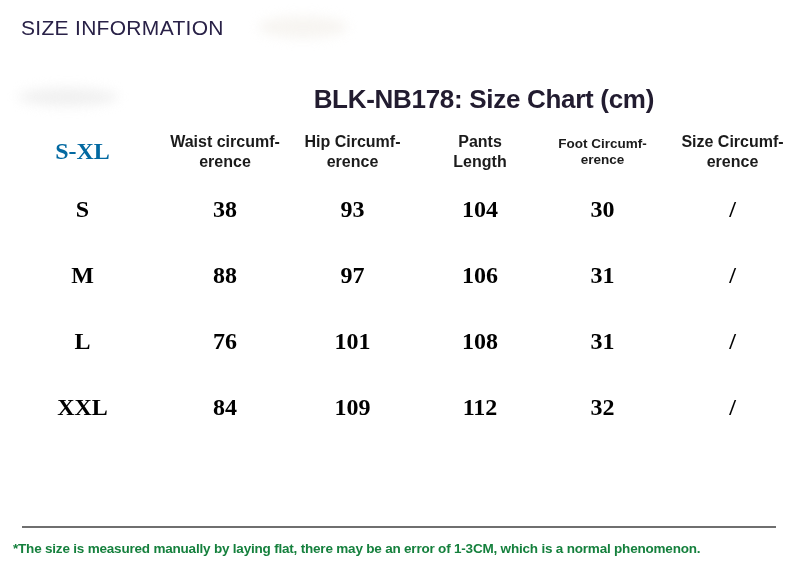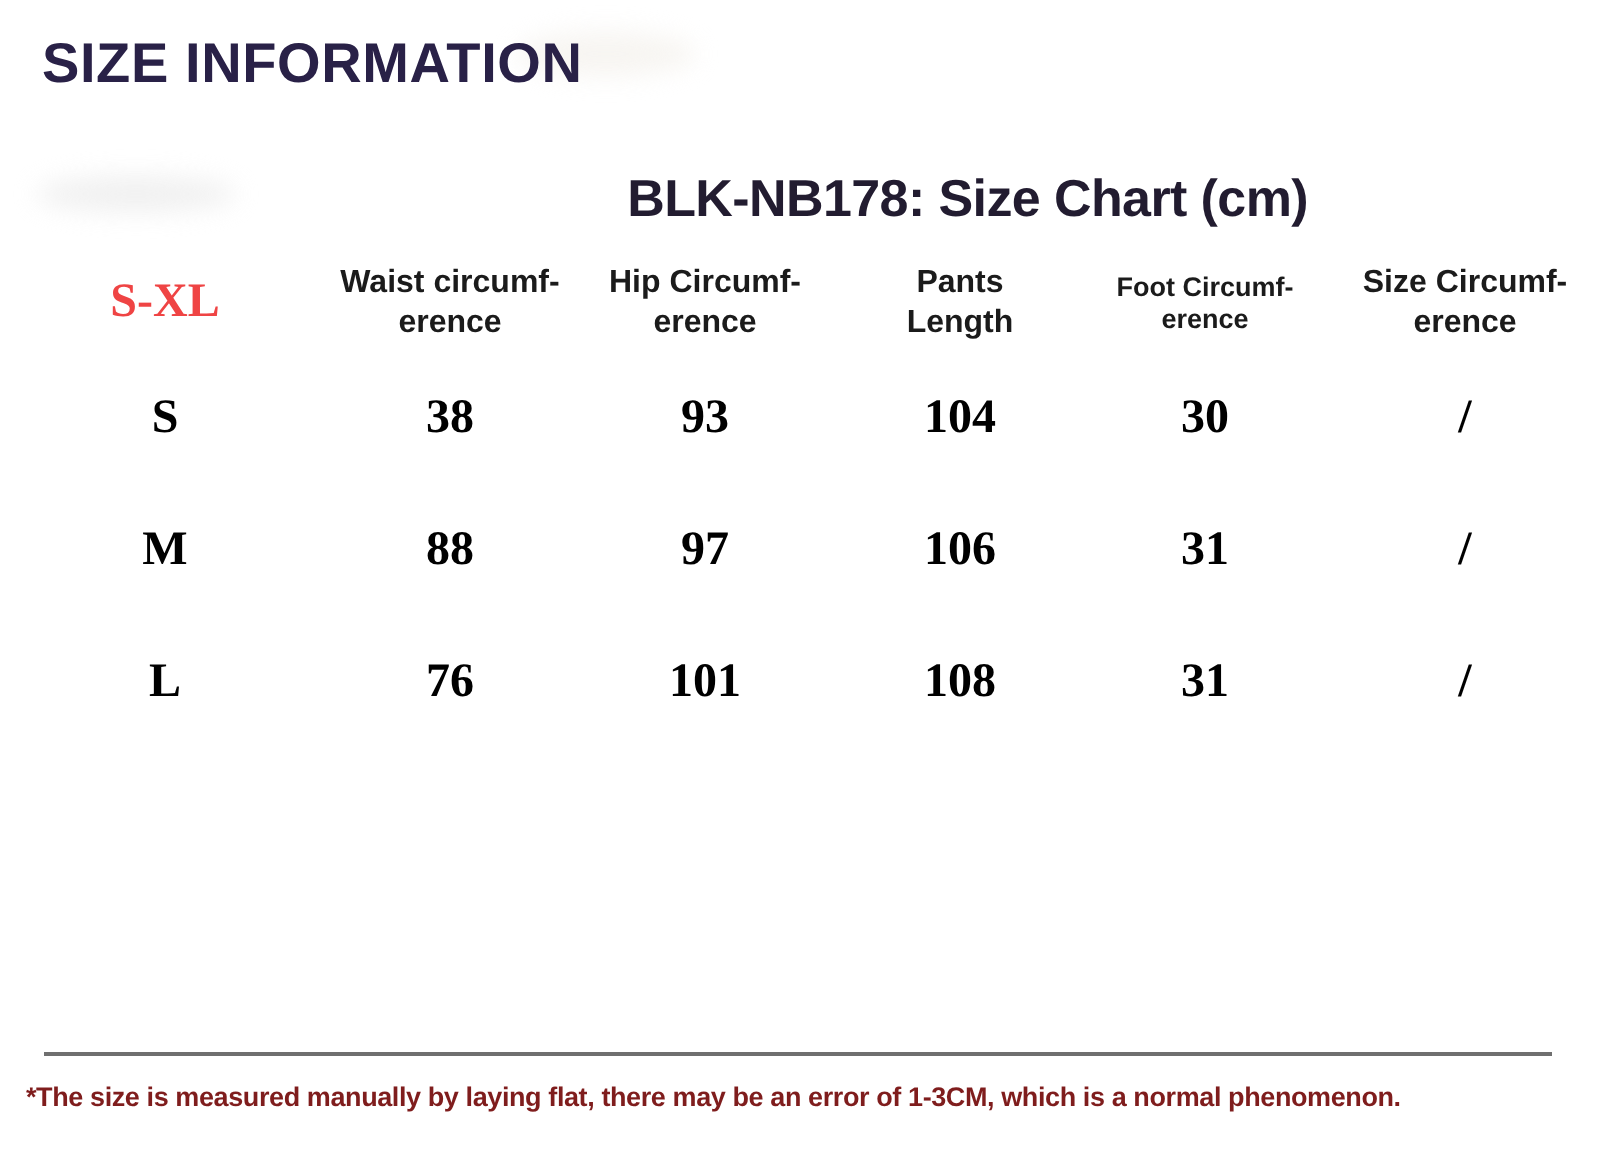--- a/index.html
+++ b/index.html
@@ -5,58 +5,58 @@
   html,body { margin:0; padding:0; background:#ffffff; }
   .page {
     position:relative;
     width:800px; height:575px;
     background:#ffffff;
     overflow:hidden;
     font-family:"Liberation Sans", sans-serif;
   }
   .heading {
     position:absolute; left:21px; top:16px; margin:0;
-    font-size:28px; font-weight:700; letter-spacing:0.3px;
+    font-size:21px; font-weight:400; letter-spacing:0.3px;
     color:#292147;
   }
   .chart-title {
     position:absolute; left:0; top:84px; width:654px; margin:0;
     text-align:right;
     font-size:26px; font-weight:700; letter-spacing:-0.3px;
     color:#221c30;
   }
   table.size-table {
     position:absolute; top:128px; left:0; width:800px;
     border-collapse:collapse; table-layout:fixed;
   }
   .size-table th {
     height:48px; padding:0;
     font-size:16px; font-weight:700; line-height:1.22;
     color:#1b1b1b; text-align:center; vertical-align:middle;
     white-space:pre-line;
   }
   .size-table th.serif-head {
     font-family:"Liberation Serif","DejaVu Serif",serif;
-    font-size:24px; color:#ef4444;
+    font-size:24px; color:#0369a1;
   }
   .size-table th.small { font-size:13.5px;margin-top:37px; }
   .size-table td {
     height:66px; padding:0;
     font-family:"Liberation Serif","DejaVu Serif",serif;
     font-size:24px; font-weight:700;
     color:#000000; text-align:center; vertical-align:middle;
   }
   .divider {
     position:absolute; top:526px; left:22px;
     width:754px; height:2px; background:#6f6f6f;
   }
   .footnote {
     position:absolute; top:541px; left:13px; margin:0;
     font-size:13.5px; font-weight:700; letter-spacing:-0.2px;
-    color:#7f1d1d;
+    color:#15803d;
   }
   .smudge { position:absolute; border-radius:50%; filter:blur(6px); }
   .smudge-a { left:258px; top:16px; width:90px; height:22px; background:#f4f1ec; opacity:0.7; }
   .smudge-b { left:18px; top:88px; width:100px; height:18px; background:#ededed; opacity:0.8; }
 </style>
 </head>
 <body>
 
 <div class="page">
 
@@ -109,20 +109,28 @@
         <td>/</td>
       </tr>
       <tr>
         <td>L</td>
         <td>76</td>
         <td>101</td>
         <td>108</td>
         <td>31</td>
         <td>/</td>
       </tr>
+      <tr>
+        <td>XXL</td>
+        <td>84</td>
+        <td>109</td>
+        <td>112</td>
+        <td>32</td>
+        <td>/</td>
+      </tr>
     </tbody>
   </table>
 
   <div class="divider"></div>
 
   <p class="footnote">*The size is measured manually by laying flat, there may be an error of 1-3CM, which is a normal phenomenon.</p>
 
 </div>
 
 </body></html>

